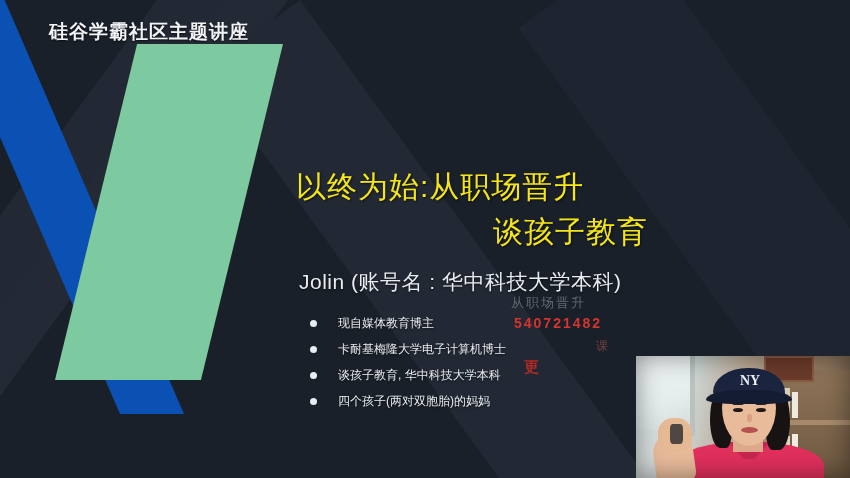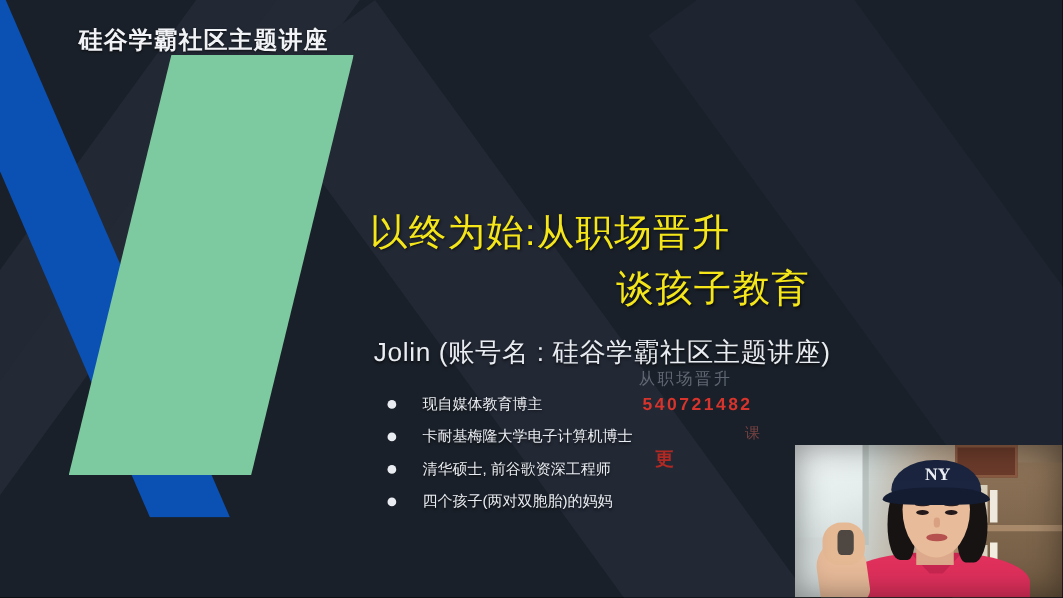--- a/index.html
+++ b/index.html
@@ -80,21 +80,21 @@
     top: 44px;
     width: 228px;
     height: 336px;
     background: #7ecaa0;
     clip-path: polygon(36% 0%, 100% 0%, 64% 100%, 0% 100%);
   }
 
   
   #header-title {
     position: absolute;
-    left: 63px;
+    left: 49px;
     top: 19px;
     font-size: 19px;
     font-weight: bold;
     color: #f1f3f6;
     letter-spacing: 1px;
     text-shadow: 0 1px 2px rgba(0,0,0,.7);
     white-space: nowrap;
   }
 
   
@@ -338,34 +338,34 @@
   <div id="shape-blue"></div>
   <div id="shape-green"></div>
 
   <div id="header-title">硅谷学霸社区主题讲座</div>
 
   <div id="headline">
     <span id="headline-line-1">以终为始:从职场晋升</span>
     <span id="headline-line-2">谈孩子教育</span>
   </div>
 
-  <div id="subtitle">Jolin (账号名 : 硅谷学霸社区主题讲座)</div>
+  <div id="subtitle">Jolin (账号名 : 华中科技大学本科)</div>
 
   <ul id="bullets">
     <li class="bullet-row">
       <span class="bullet-dot"></span>
       <span>现自媒体教育博主</span>
     </li>
     <li class="bullet-row">
       <span class="bullet-dot"></span>
       <span>卡耐基梅隆大学电子计算机博士</span>
     </li>
     <li class="bullet-row">
       <span class="bullet-dot"></span>
-      <span>清华硕士, 前谷歌资深工程师</span>
+      <span>谈孩子教育, 华中科技大学本科</span>
     </li>
     <li class="bullet-row">
       <span class="bullet-dot"></span>
       <span>四个孩子(两对双胞胎)的妈妈</span>
     </li>
   </ul>
 
   <div class="wm" id="wm-cn">从职场晋升</div>
   <div class="wm" id="wm-num">540721482</div>
   <div class="wm" id="wm-red-1">课</div>

